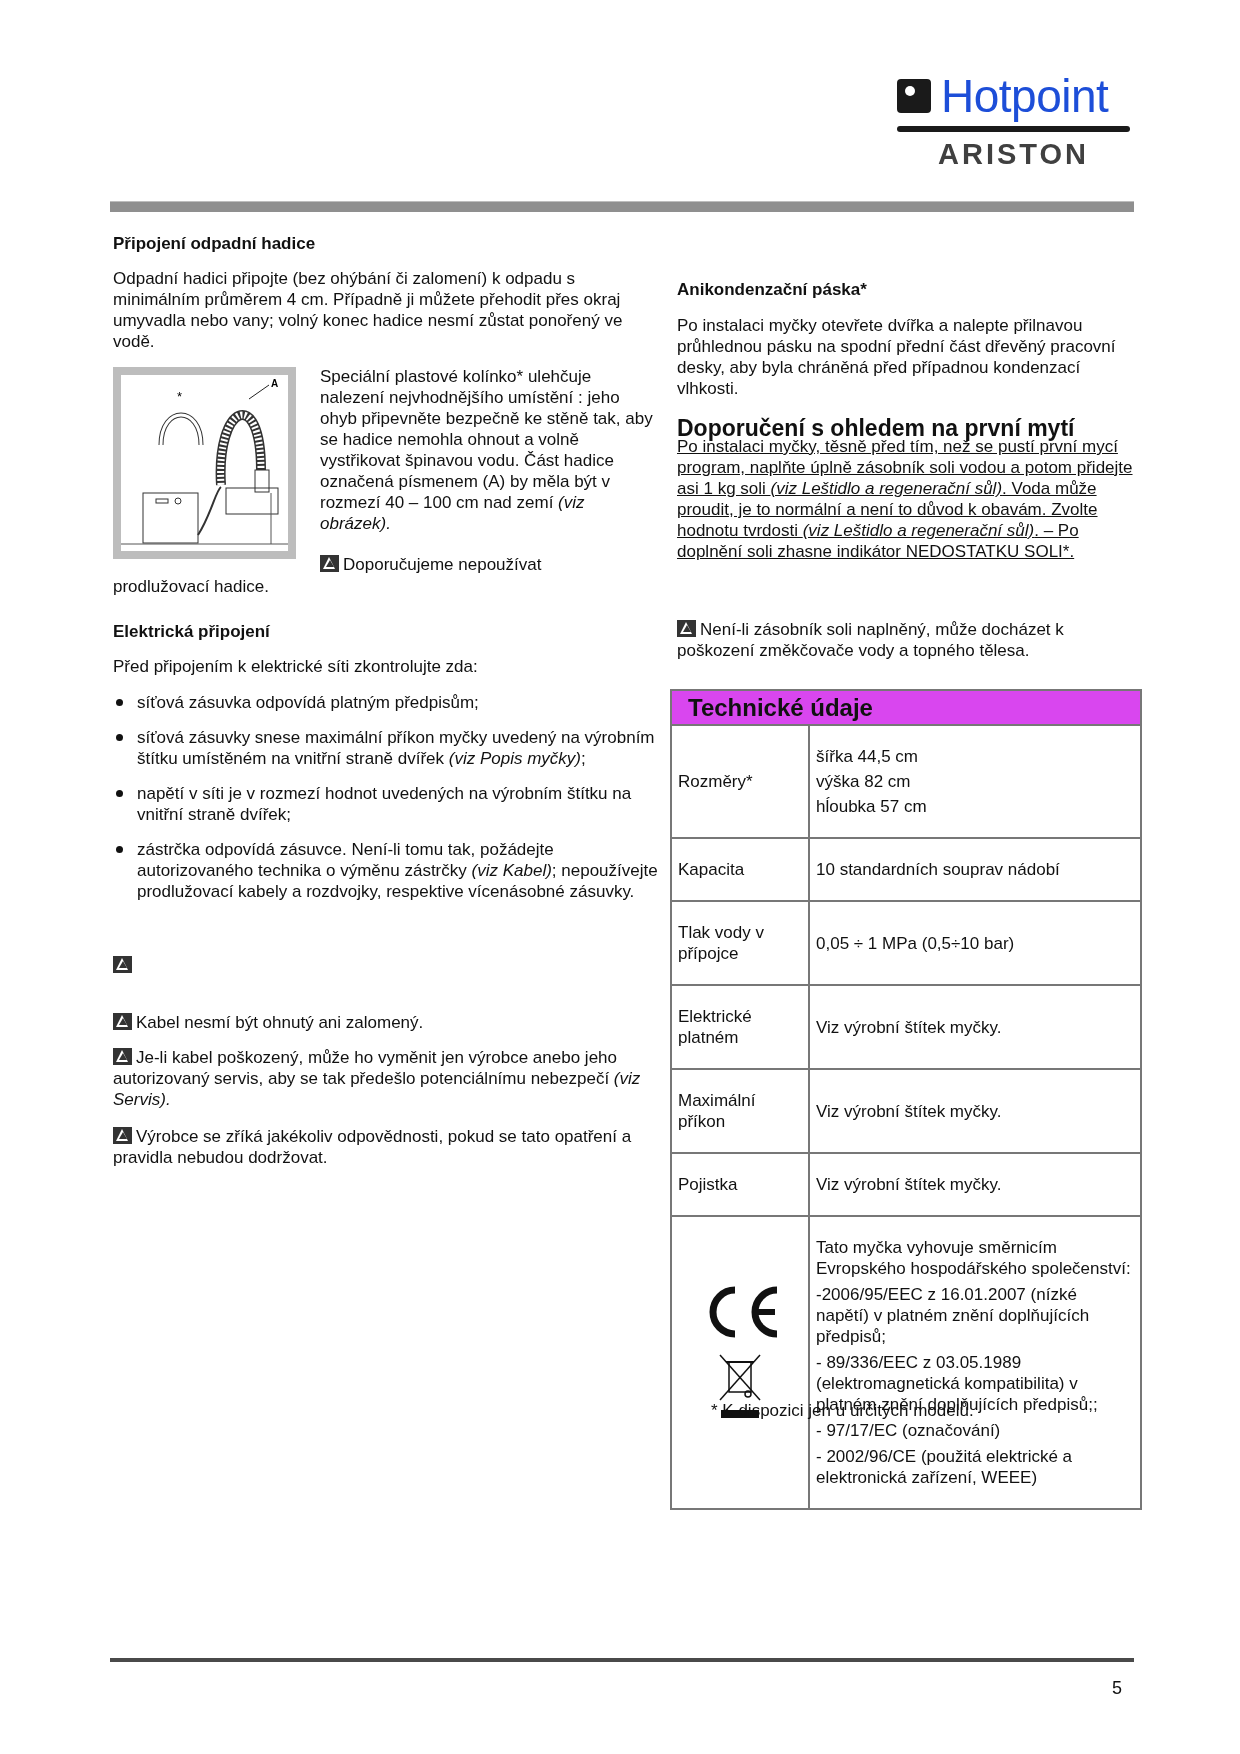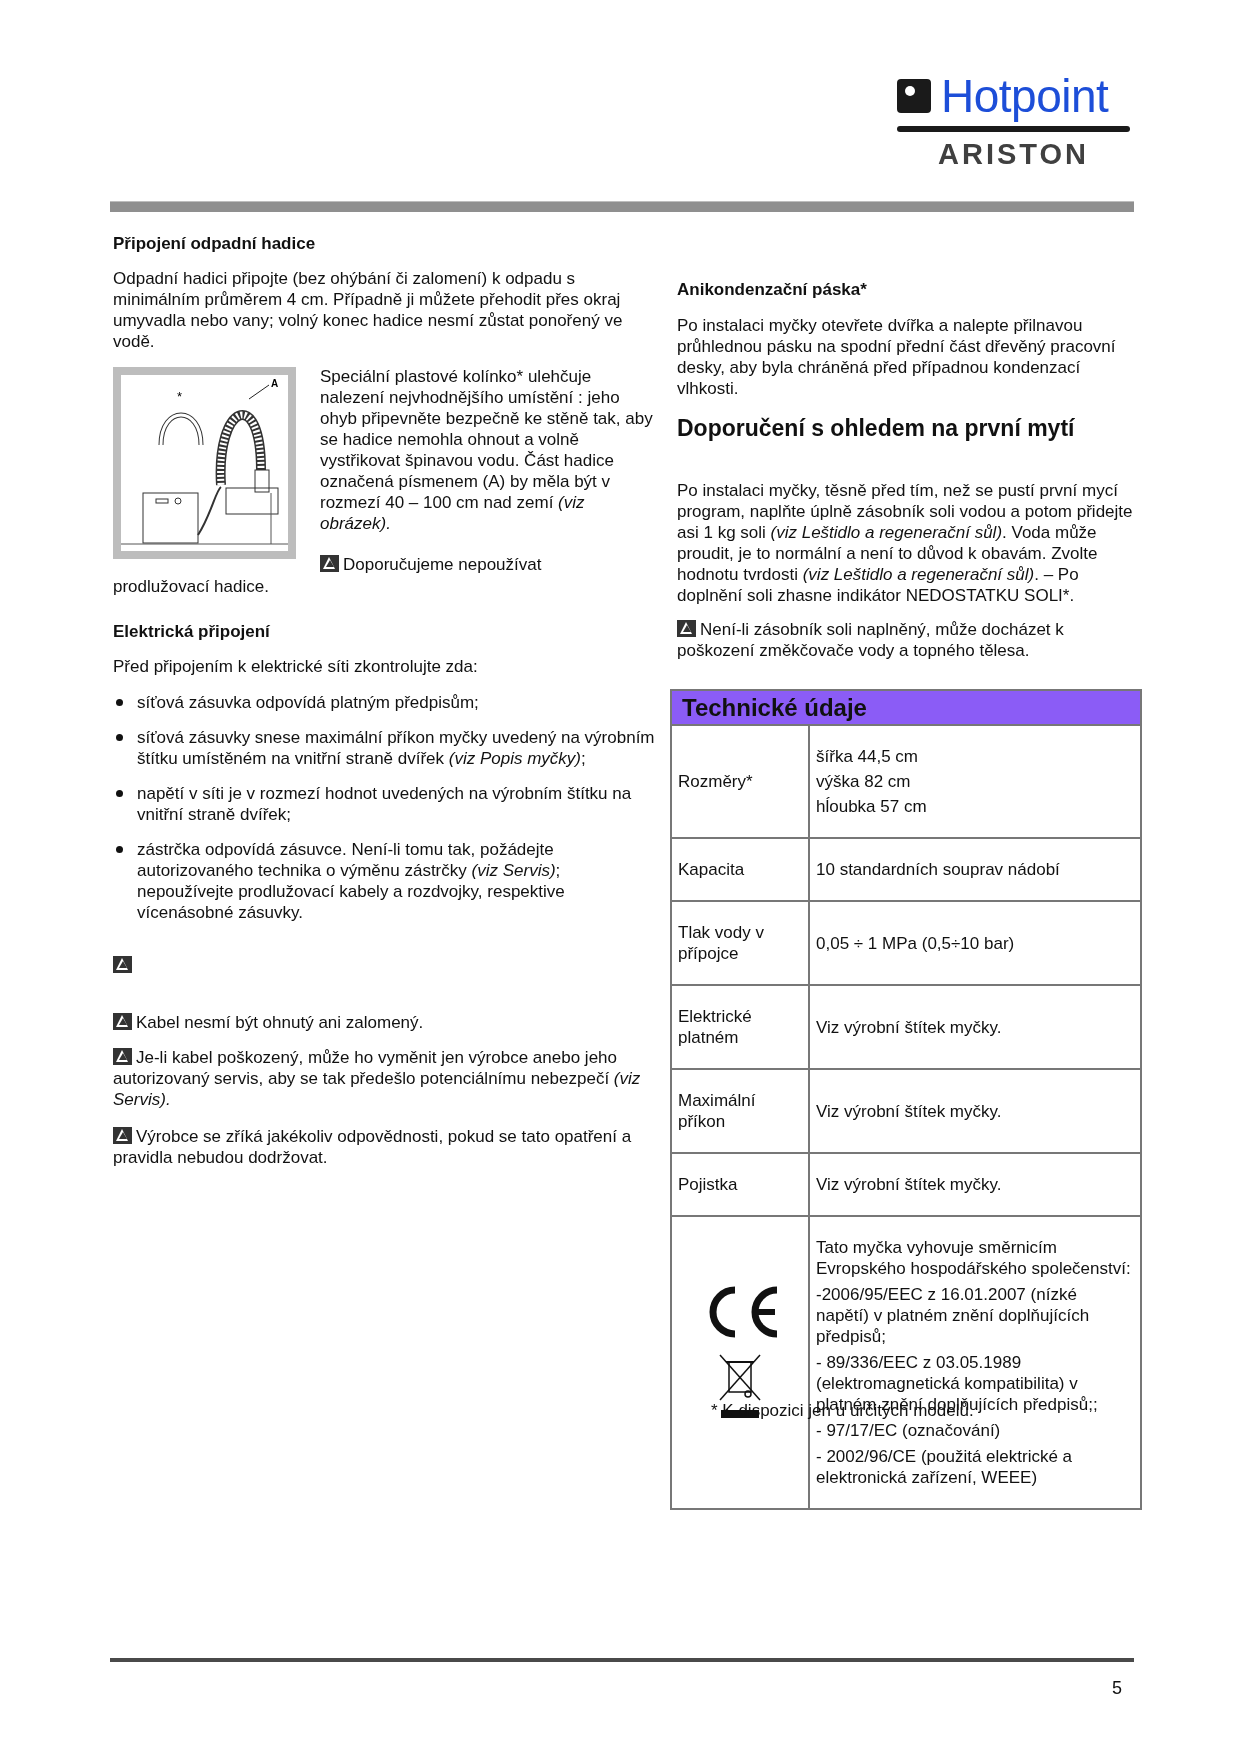--- a/index.html
+++ b/index.html
@@ -22,21 +22,21 @@
   .warn::before { content:""; position:absolute; left:3px; top:2px; width:0; height:0; border-left:6.5px solid transparent; border-right:6.5px solid transparent; border-bottom:12px solid #fff; }
   .warn::after { content:""; position:absolute; left:5.5px; top:5px; width:0; height:0; border-left:4px solid transparent; border-right:4px solid transparent; border-bottom:7px solid #333; }
   .bullets { list-style:none; margin:0; padding:0; }
   .bullets li { position:relative; padding-left:24px; margin-bottom:14px; font-size:17px; line-height:21px; }
   .bullets li::before { content:""; position:absolute; left:3px; top:7px; width:7px; height:7px; border-radius:50%; background:#111; }
   .figure { left:113px; top:367px; width:183px; height:192px; background:#fff; border:8px solid #bdbdbd; box-sizing:border-box; }
   .h-big { font-weight:bold; font-size:23px; }
   table.spec { border-collapse:collapse; width:472px; font-size:17px; }
   table.spec td { border:2px solid #777; padding:20px 6px; vertical-align:middle; line-height:21px; }
   table.spec td.k { font-weight:normal; width:124px; }
-  .spec-title { background:#8b5cf6; font-weight:bold; font-size:24px; padding:6px 10px !important; }
+  .spec-title { background:#d946ef; font-weight:bold; font-size:24px; padding:6px 16px !important; }
   .ce-cell { text-align:center; }
   .multi div { margin-bottom:5px; }
 </style>
 </head>
 <body>
 
 <div class="abs logo-box">
   <div class="logo-top">
     <div class="logo-square"></div>
     <div class="logo-word">Hotpoint</div>
@@ -78,41 +78,41 @@
 </div>
 <div class="abs p" style="left:113px; top:576px;">prodlužovací hadice.</div>
 
 <div class="abs h-sub" style="left:113px; top:622px;">Elektrická připojení</div>
 <div class="abs p" style="left:113px; top:656px;">Před připojením k elektrické síti zkontrolujte zda:</div>
 
 <ul class="abs bullets" style="left:113px; top:692px; width:545px;">
   <li><span>síťová zásuvka odpovídá platným předpisům;</span></li>
   <li><span>síťová zásuvky snese maximální příkon myčky uvedený na výrobním štítku umístěném na vnitřní straně dvířek </span><span class="it">(viz Popis myčky)</span><span>;</span></li>
   <li><span>napětí v síti je v rozmezí hodnot uvedených na výrobním štítku na vnitřní straně dvířek;</span></li>
-  <li><span>zástrčka odpovídá zásuvce. Není-li tomu tak, požádejte autorizovaného technika o výměnu zástrčky </span><span class="it">(viz Servis)</span><span>; nepoužívejte prodlužovací kabely a rozdvojky, respektive vícenásobné zásuvky.</span></li>
+  <li><span>zástrčka odpovídá zásuvce. Není-li tomu tak, požádejte autorizovaného technika o výměnu zástrčky </span><span class="it">(viz Kabel)</span><span>; nepoužívejte prodlužovací kabely a rozdvojky, respektive vícenásobné zásuvky.</span></li>
 </ul>
 
 <div class="abs p" style="left:113px; top:955px; width:545px;">
   <span class="warn"></span>
 </div>
 <div class="abs p" style="left:113px; top:1012px; width:545px;">
   <span class="warn"></span><span>Kabel nesmí být ohnutý ani zalomený.</span>
 </div>
 <div class="abs p" style="left:113px; top:1047px; width:545px;">
   <span class="warn"></span><span>Je-li kabel poškozený,  může ho vyměnit jen výrobce anebo jeho autorizovaný servis, aby se tak předešlo potenciálnímu nebezpečí </span><span class="it">(viz Servis).</span>
 </div>
 <div class="abs p" style="left:113px; top:1126px; width:545px;">
   <span class="warn"></span><span>Výrobce se zříká jakékoliv odpovědnosti, pokud se tato opatření a pravidla nebudou dodržovat.</span>
 </div>
 
 <div class="abs h-sub" style="left:677px; top:280px;">Anikondenzační páska*</div>
 <div class="abs p" style="left:677px; top:315px; width:460px;">Po instalaci myčky otevřete dvířka a nalepte přilnavou průhlednou pásku na spodní přední část dřevěný pracovní desky, aby byla chráněná před případnou kondenzací vlhkosti.</div>
 
 <div class="abs h-big" style="left:677px; top:415px;">Doporučení s ohledem na první mytí</div>
-<div class="abs p" style="left:677px; top:480px; width:462px;">
+<div class="abs p" style="left:677px; top:436px; width:462px;text-decoration:underline;">
   <span>Po instalaci myčky, těsně před tím, než se pustí první mycí program, naplňte úplně zásobník soli vodou a potom přidejte asi 1 kg soli </span><span class="it">(viz Leštidlo a regenerační sůl)</span><span>. Voda může proudit, je to normální a není to důvod k obavám. Zvolte hodnotu tvrdosti </span><span class="it">(viz Leštidlo a regenerační sůl)</span><span>. – Po doplnění soli zhasne indikátor NEDOSTATKU SOLI*.</span>
 </div>
 <div class="abs p" style="left:677px; top:619px; width:462px;">
   <span class="warn"></span><span>Není-li zásobník soli naplněný, může docházet k poškození změkčovače vody a topného tělesa.</span>
 </div>
 
 <div class="abs" style="left:670px; top:689px;">
   <table class="spec">
     <tbody>
         <tr>

